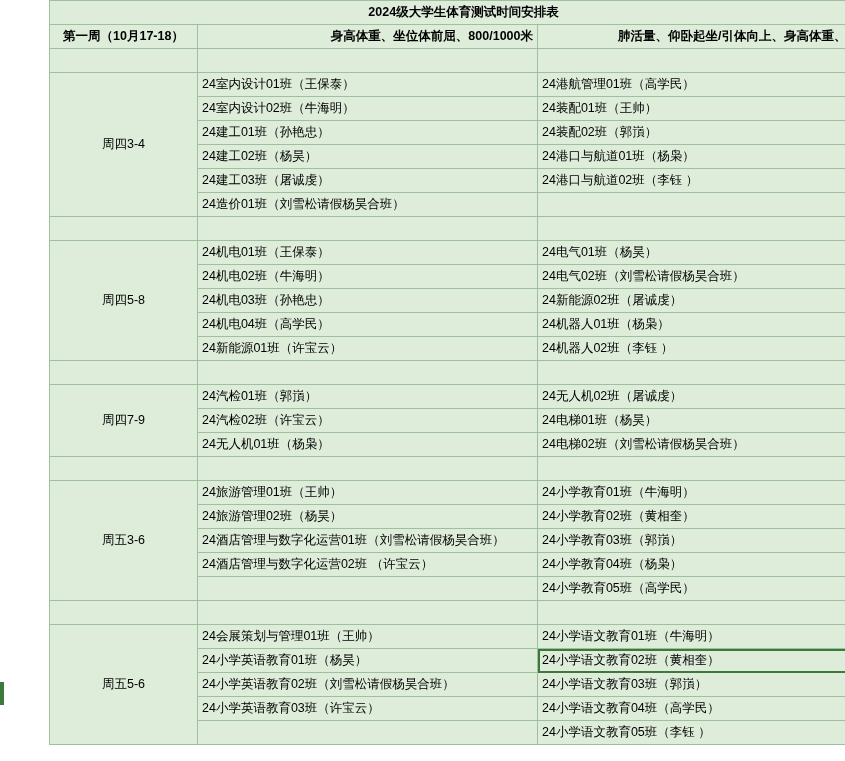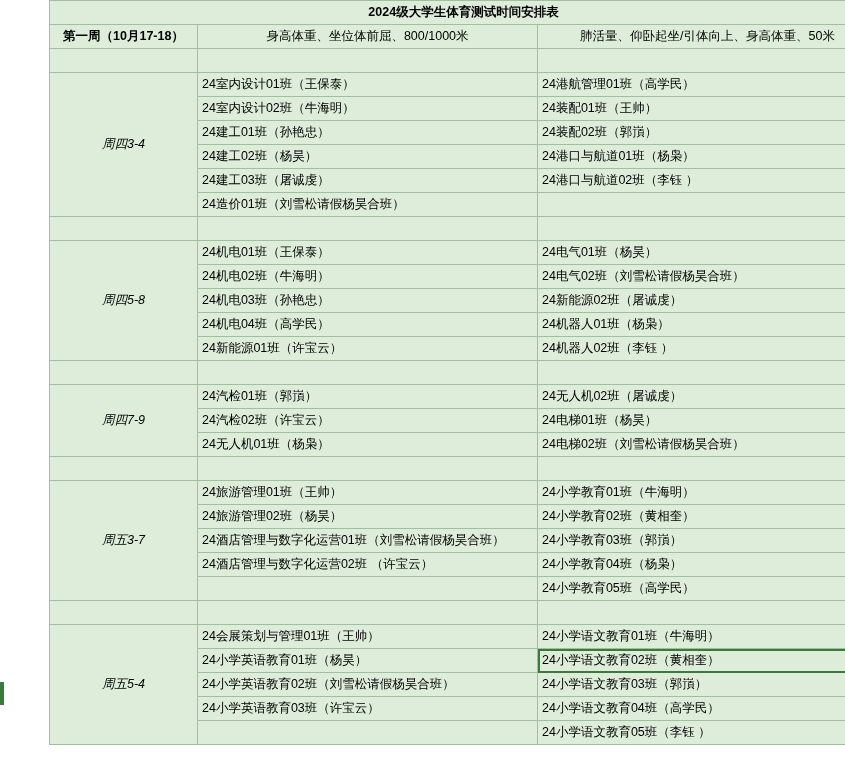--- a/index.html
+++ b/index.html
@@ -41,36 +41,35 @@
   }
   td.title-cell {
     background: #ddedda;
     text-align: center;
     font-weight: bold;
     font-size: 15px;
     height: 34px;
     border: 1px solid #9fbf9f;
   }
   td.header-cell {
-    text-align: center;
-    font-weight: normal;
+    text-align: right;
+    font-weight: bold;
     font-size: 13px;
     height: 26px;
   }
   td.week-cell {
     text-align: center;
     font-weight: bold;
     font-size: 12.5px;
     padding-left: 3px;
   }
   td.day-cell {
     text-align: center;
     font-weight: normal;
     font-size: 12.5px;
-    font-style: italic;
   }
   td.spacer-cell {
     height: 9px;
     padding: 0;
     border-left: 1px solid #9fbf9f;
     border-right: 1px solid #9fbf9f;
     border-top: 1px solid #9fbf9f;
     border-bottom: 1px solid #9fbf9f;
   }
   td.empty-cell {
@@ -202,21 +201,21 @@
         <tr>
           <td>24无人机01班（杨枭）</td>
           <td>24电梯02班（刘雪松请假杨昊合班）</td>
         </tr>
         <tr>
           <td class="spacer-cell"></td>
           <td class="spacer-cell"></td>
           <td class="spacer-cell"></td>
         </tr>
         <tr>
-          <td class="day-cell" rowspan="5">周五3-7</td>
+          <td class="day-cell" rowspan="5">周五3-6</td>
           <td>24旅游管理01班（王帅）</td>
           <td>24小学教育01班（牛海明）</td>
         </tr>
         <tr>
           <td>24旅游管理02班（杨昊）</td>
           <td>24小学教育02班（黄相奎）</td>
         </tr>
         <tr>
           <td>24酒店管理与数字化运营01班（刘雪松请假杨昊合班）</td>
           <td>24小学教育03班（郭嵿）</td>
@@ -228,21 +227,21 @@
         <tr>
           <td class="empty-cell"></td>
           <td>24小学教育05班（高学民）</td>
         </tr>
         <tr>
           <td class="spacer-cell"></td>
           <td class="spacer-cell"></td>
           <td class="spacer-cell"></td>
         </tr>
         <tr>
-          <td class="day-cell" rowspan="5">周五5-4</td>
+          <td class="day-cell" rowspan="5">周五5-6</td>
           <td>24会展策划与管理01班（王帅）</td>
           <td>24小学语文教育01班（牛海明）</td>
         </tr>
         <tr>
           <td>24小学英语教育01班（杨昊）</td>
           <td class="selected">24小学语文教育02班（黄相奎）</td>
         </tr>
         <tr>
           <td>24小学英语教育02班（刘雪松请假杨昊合班）</td>
           <td>24小学语文教育03班（郭嵿）</td>

